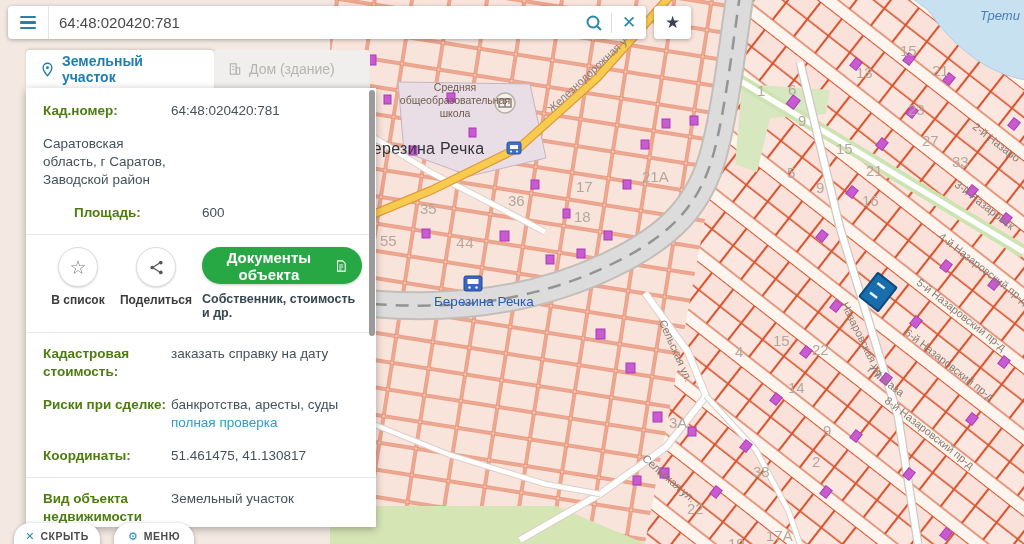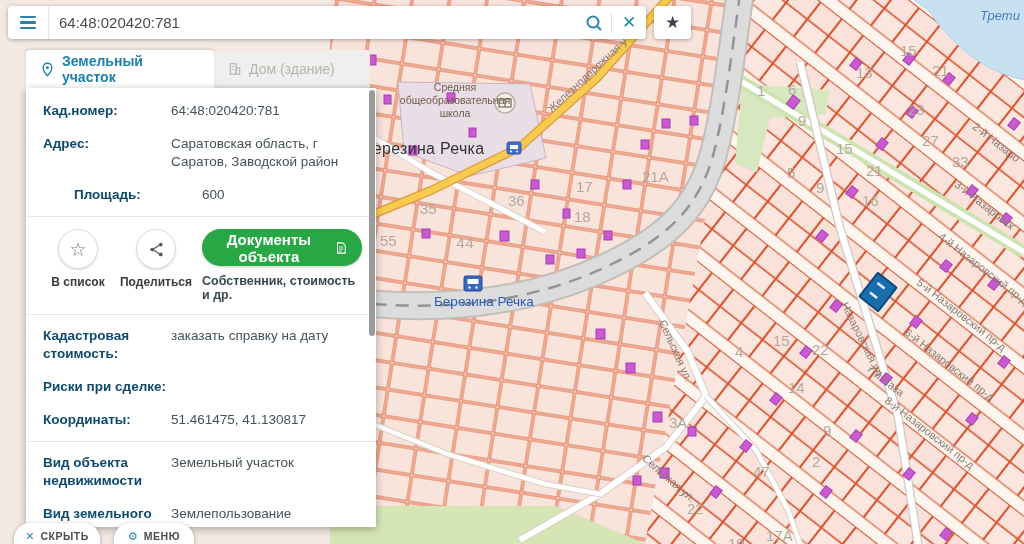--- a/index.html
+++ b/index.html
@@ -39,21 +39,21 @@
   .panel{position:absolute;left:26px;top:50px;width:350px;z-index:20;}
   .tabs{display:flex;height:38px;}
   .tab{display:flex;align-items:center;gap:7px;font-size:14px;padding:0 14px;cursor:pointer;
        border-radius:4px 4px 0 0;}
   .tab.active{background:#fff;color:#1d7fae;font-weight:bold;width:160px;
               box-shadow:0 -1px 3px rgba(0,0,0,.15);}
   .tab.inactive{background:#f0efee;color:#b8b5b1;width:128px;box-shadow:inset 0 -2px 3px rgba(0,0,0,.05);}
   .panel-body{background:#fff;box-shadow:0 2px 8px rgba(0,0,0,.3);padding:14px 0 6px 0;
               position:relative;height:419px;}
   .row{display:grid;grid-template-columns:128px 1fr;padding:0 14px 0 17px;margin-bottom:15px;}
-  .row .lab{font-size:13.5px;font-weight:bold;color:#0c4a6e;line-height:18px;}
+  .row .lab{font-size:13.5px;font-weight:bold;color:#4d7c0f;line-height:18px;}
   .row .val{font-size:13.5px;color:#44525a;line-height:18px;}
   .link{color:#2d9dc9;cursor:pointer;}
   .sep{height:1px;background:#e8e8e8;margin:12px 0;}
   .actions{display:flex;align-items:flex-start;padding:0 14px 0 20px;margin-bottom:2px;}
   .circle-wrap{display:flex;flex-direction:column;align-items:center;margin-right:14px;width:64px;}
   .circle-btn{width:38px;height:38px;border-radius:50%;background:#fff;border:1px solid #ddd;
               box-shadow:0 1px 2px rgba(0,0,0,.15);display:flex;align-items:center;
               justify-content:center;cursor:pointer;}
   .circle-lbl{font-size:12px;font-weight:bold;color:#3c3c3c;margin-top:6px;}
   .docs-col{display:flex;flex-direction:column;align-items:center;flex:1;}
@@ -300,21 +300,21 @@
   <span class="ml pnum" style="left:816px;top:179px;">9</span>
   <span class="ml pnum" style="left:862px;top:192px;">16</span>
   <span class="ml pnum" style="left:866px;top:162px;">21</span>
   <span class="ml pnum" style="left:900px;top:42px;">15</span>
   <span class="ml pnum" style="left:773px;top:332px;">15</span>
   <span class="ml pnum" style="left:812px;top:341px;">22</span>
   <span class="ml pnum" style="left:735px;top:343px;">4</span>
   <span class="ml pnum" style="left:788px;top:379px;">14</span>
   <span class="ml pnum" style="left:823px;top:422px;">9</span>
   <span class="ml pnum" style="left:812px;top:453px;">2</span>
-  <span class="ml pnum" style="left:753px;top:463px;">47</span>
+  <span class="ml pnum" style="left:753px;top:463px;">38</span>
   <span class="ml pnum" style="left:669px;top:414px;">3А</span>
   <span class="ml pnum" style="left:687px;top:500px;">22</span>
   <span class="ml pnum" style="left:728px;top:520px;margin-top:15px;">19</span>
   <span class="ml pnum" style="left:766px;top:527px;">17А</span>
 </div>
 </div>
 
 <div class="search-bar">
   <div class="menu-btn">
       <i></i>
@@ -357,21 +357,20 @@
       <span>Дом (здание)</span>
     </div>
   </div>
 
   <div class="panel-body">
     <div class="row">
       <div class="lab">Кад.номер:</div>
       <div class="val link">64:48:020420:781</div>
     </div>
     <div class="row">
-      <div class="lab">Адрес:</div>
       <div class="val">Саратовская область, г Саратов, Заводской район</div>
     </div>
     <div class="row" style="margin-bottom:6px;padding-left:48px;">
       <div class="lab">Площадь:</div>
       <div class="val">600</div>
     </div>
 
     <div class="sep"></div>
 
     <div class="actions">
@@ -408,20 +407,24 @@
     </div>
 
     <div class="sep"></div>
 
     <div class="row">
       <div class="lab">Кадастровая стоимость:</div>
       <div class="val link">заказать справку на дату</div>
     </div>
     <div class="row">
       <div class="lab">Риски при сделке:</div>
+      <div class="val">
+        <span>банкротства, аресты, суды</span><br>
+        <span class="link">полная проверка</span>
+      </div>
     </div>
     <div class="row" style="margin-bottom:8px;">
       <div class="lab">Координаты:</div>
       <div class="val">51.461475, 41.130817</div>
     </div>
 
     <div class="sep"></div>
 
     <div class="row">
       <div class="lab">Вид объекта недвижимости</div>

